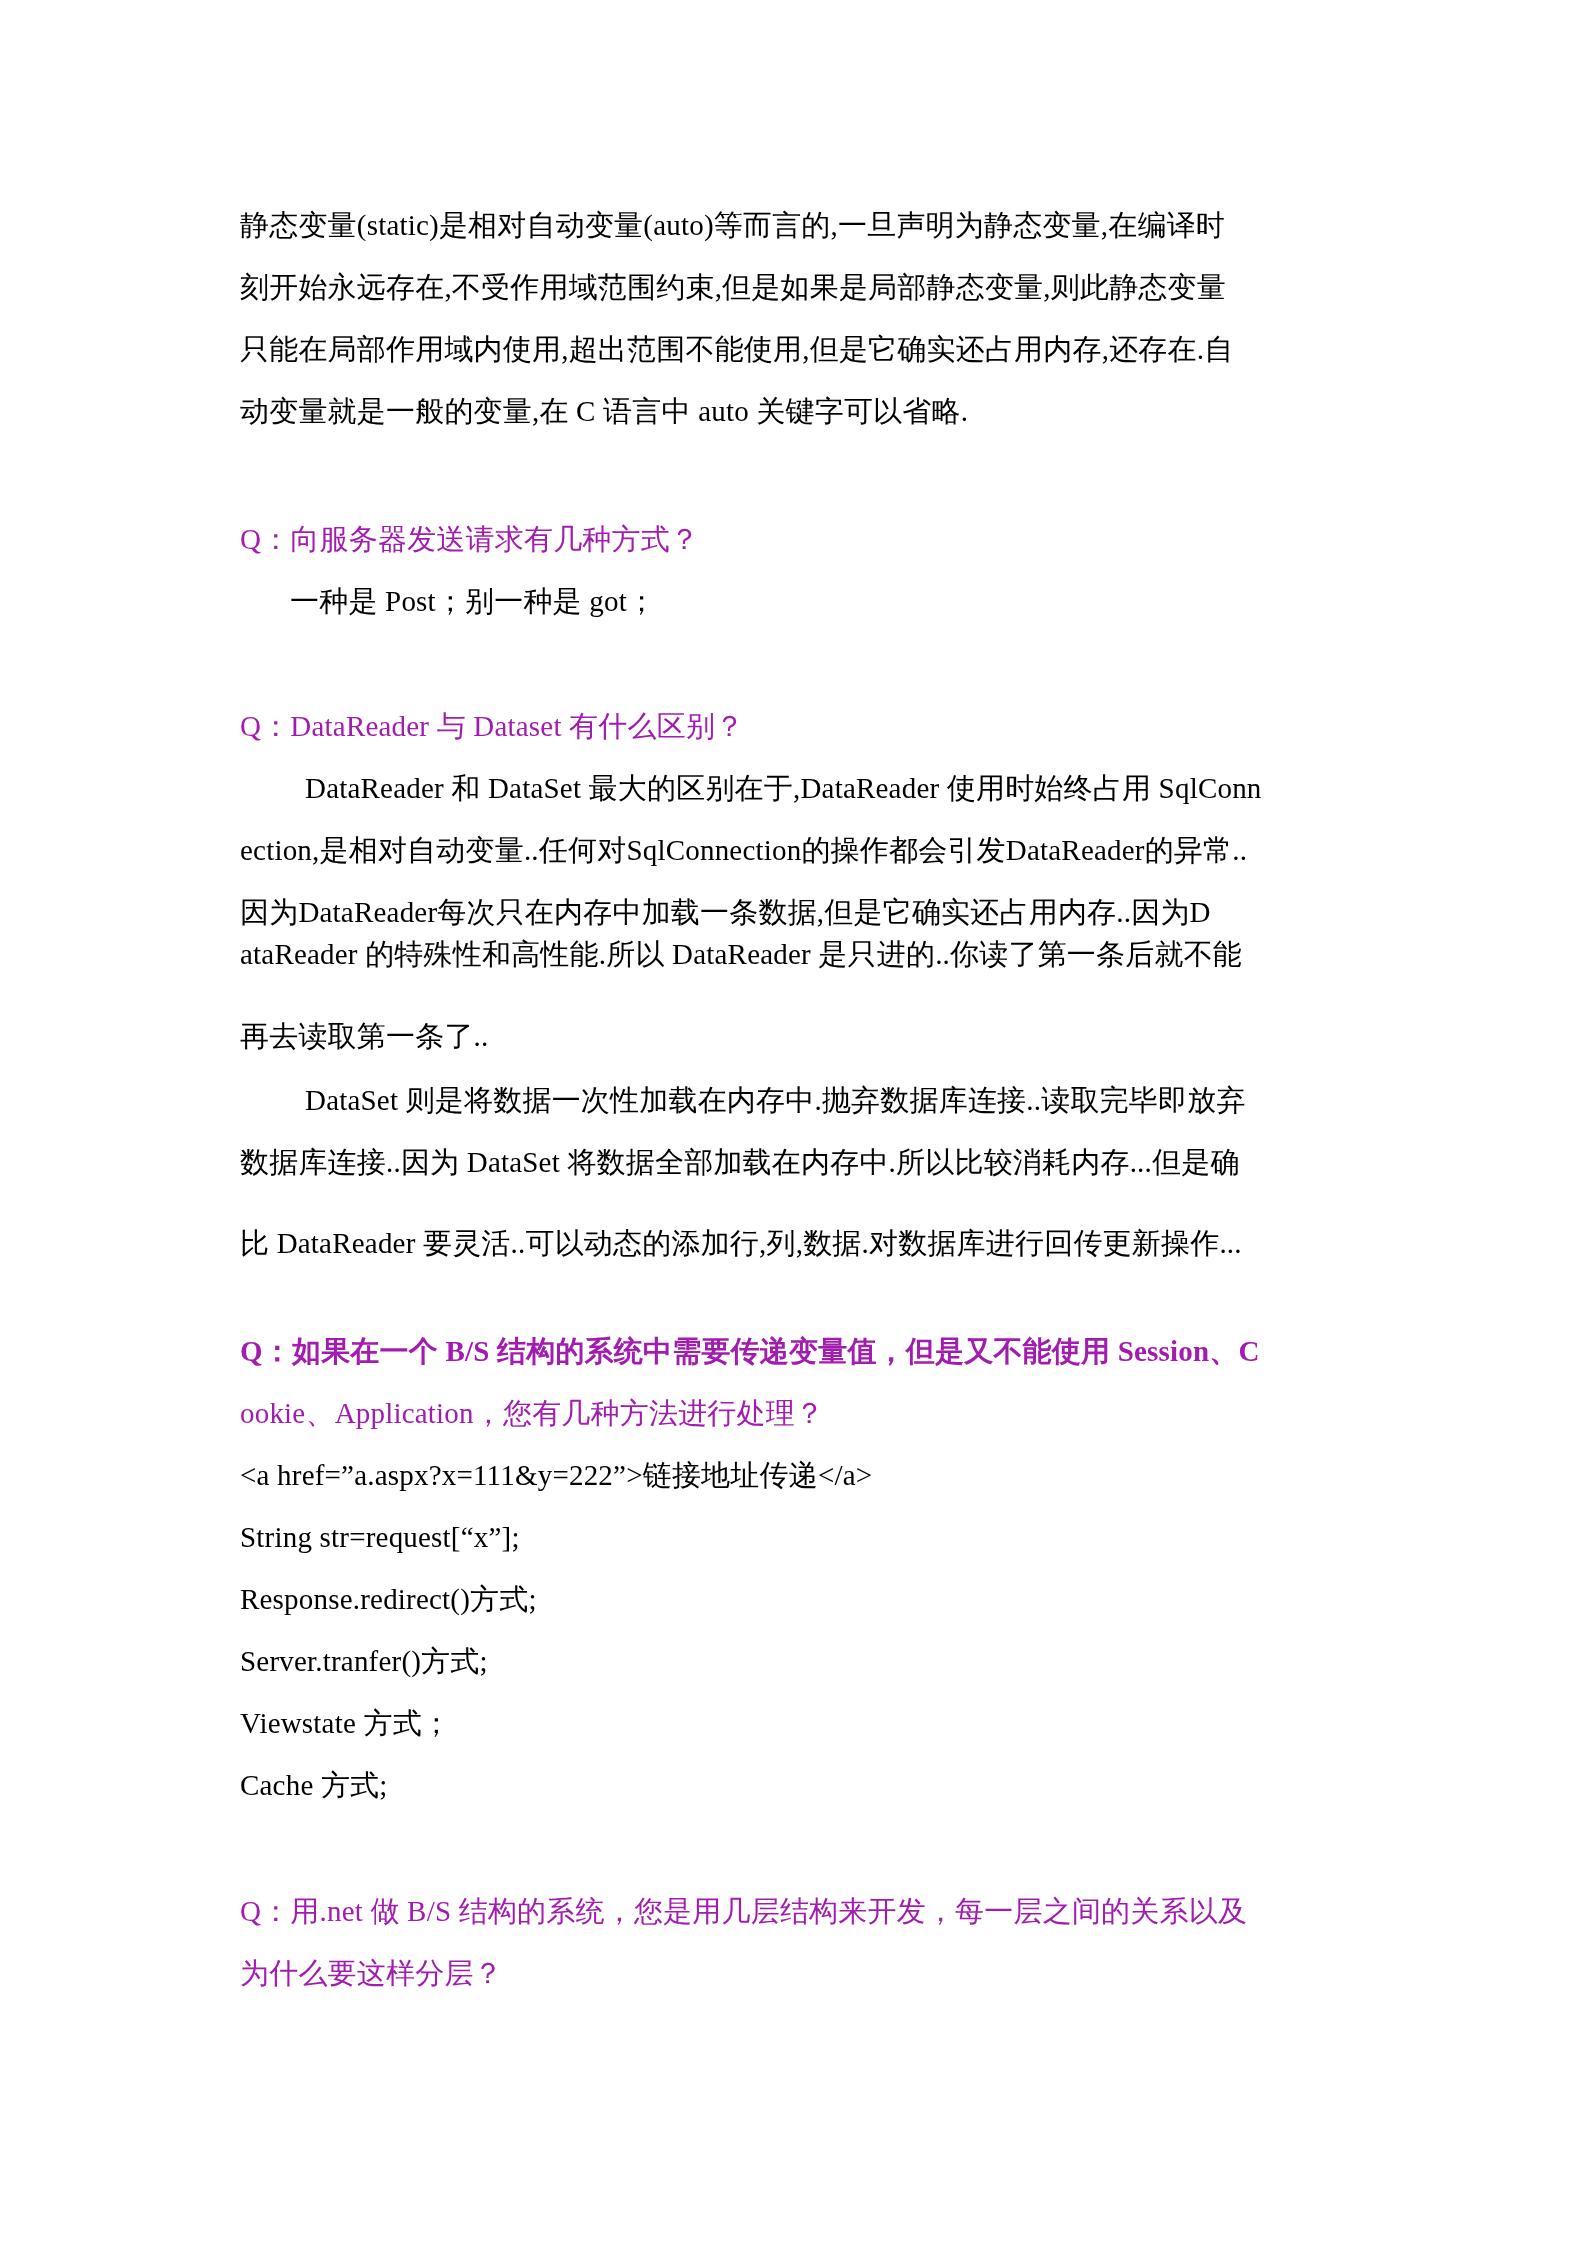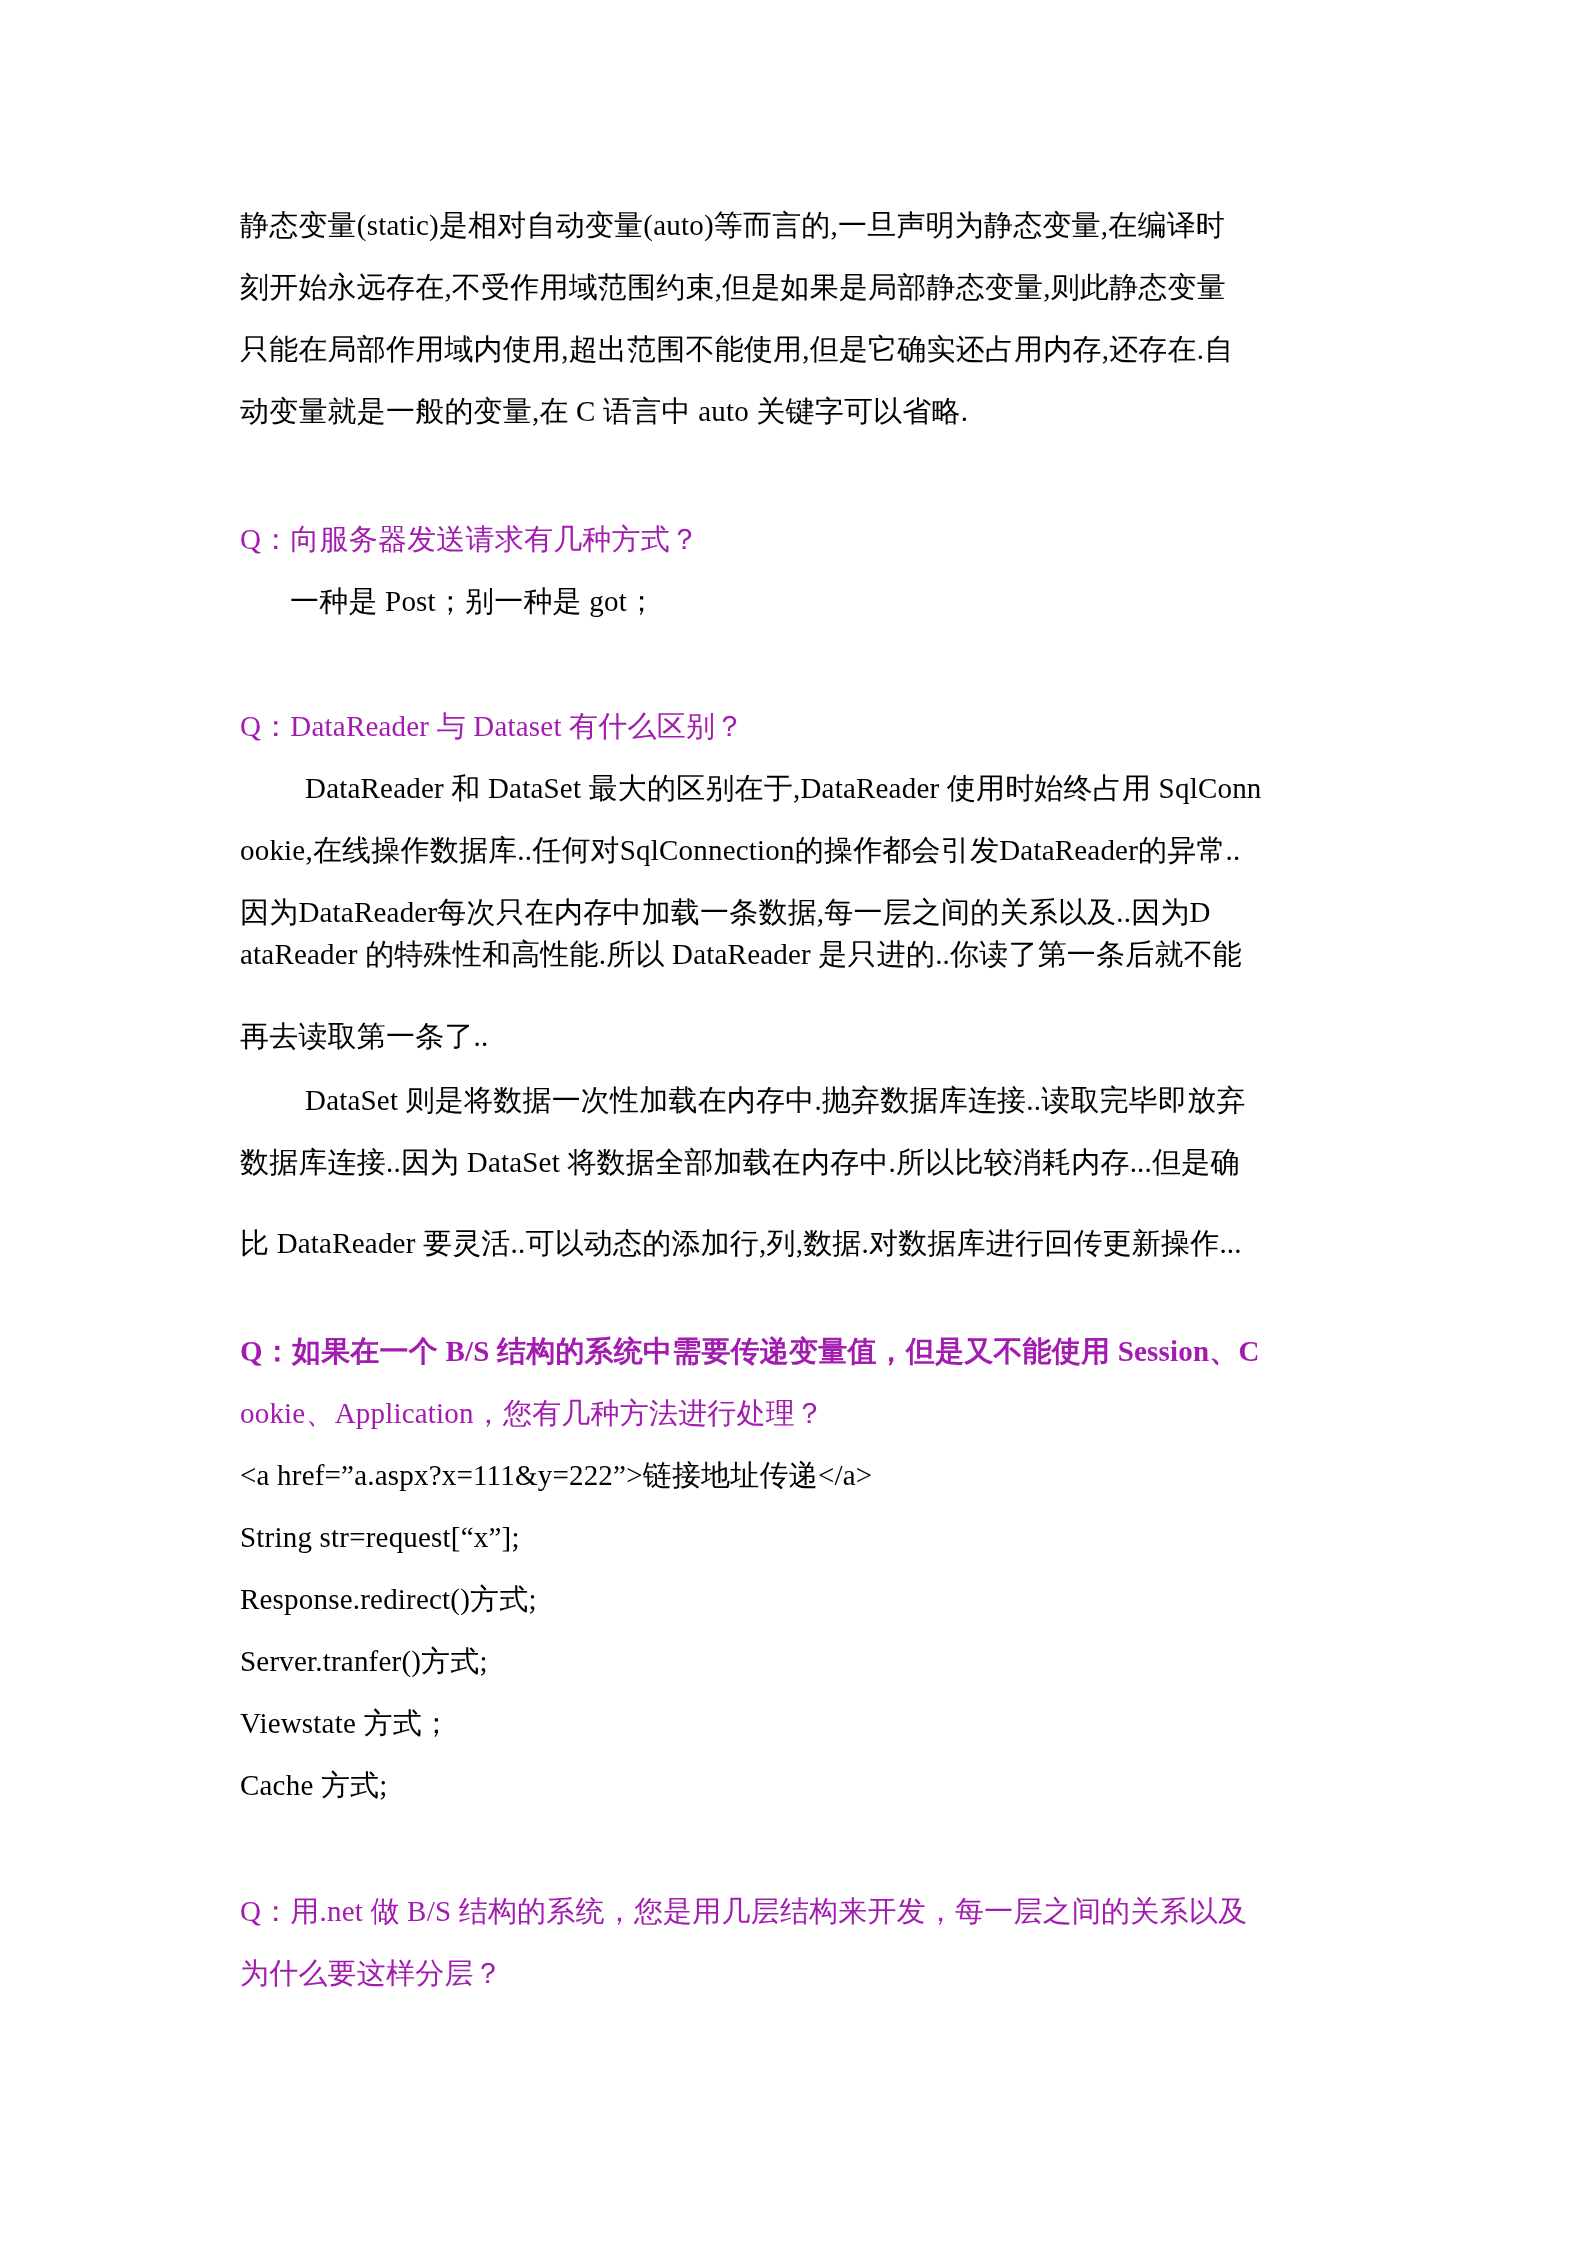--- a/index.html
+++ b/index.html
@@ -44,22 +44,22 @@
   <div class="line" style="top:207px;">静态变量(static)是相对自动变量(auto)等而言的,一旦声明为静态变量,在编译时</div>
   <div class="line" style="top:269px;">刻开始永远存在,不受作用域范围约束,但是如果是局部静态变量,则此静态变量</div>
   <div class="line" style="top:331px;">只能在局部作用域内使用,超出范围不能使用,但是它确实还占用内存,还存在.自</div>
   <div class="line" style="top:393px;">动变量就是一般的变量,在 C 语言中 auto 关键字可以省略.</div>
 
   <div class="line q" style="top:521px;">Q：向服务器发送请求有几种方式？</div>
   <div class="line indent1" style="top:583px;">一种是 Post；别一种是  got；</div>
 
   <div class="line q" style="top:708px;">Q：DataReader 与 Dataset 有什么区别？</div>
   <div class="line indent2" style="top:770px;">DataReader 和 DataSet 最大的区别在于,DataReader 使用时始终占用 SqlConn</div>
-  <div class="line" style="top:832px;">ookie,在线操作数据库..任何对SqlConnection的操作都会引发DataReader的异常..</div>
-  <div class="line" style="top:894px;">因为DataReader每次只在内存中加载一条数据,每一层之间的关系以及..因为D</div>
+  <div class="line" style="top:832px;">ection,是相对自动变量..任何对SqlConnection的操作都会引发DataReader的异常..</div>
+  <div class="line" style="top:894px;">因为DataReader每次只在内存中加载一条数据,但是它确实还占用内存..因为D</div>
   <div class="line" style="top:936px;text-align:right;">ataReader 的特殊性和高性能.所以 DataReader 是只进的..你读了第一条后就不能</div>
   <div class="line" style="top:1018px;">再去读取第一条了..</div>
   <div class="line indent2" style="top:1082px;">DataSet 则是将数据一次性加载在内存中.抛弃数据库连接..读取完毕即放弃</div>
   <div class="line" style="top:1144px;">数据库连接..因为 DataSet 将数据全部加载在内存中.所以比较消耗内存...但是确</div>
   <div class="line" style="top:1193px;margin-top:32px;">比 DataReader 要灵活..可以动态的添加行,列,数据.对数据库进行回传更新操作...</div>
 
   <div class="line q" style="top:1333px;font-weight:bold;">Q：如果在一个 B/S 结构的系统中需要传递变量值，但是又不能使用 Session、C</div>
   <div class="line q" style="top:1395px;">ookie、Application，您有几种方法进行处理？</div>
   <div class="line" style="top:1457px;">&lt;a  href=”a.aspx?x=111&amp;y=222”&gt;链接地址传递&lt;/a&gt;</div>
   <div class="line" style="top:1519px;">String  str=request[“x”];</div>

